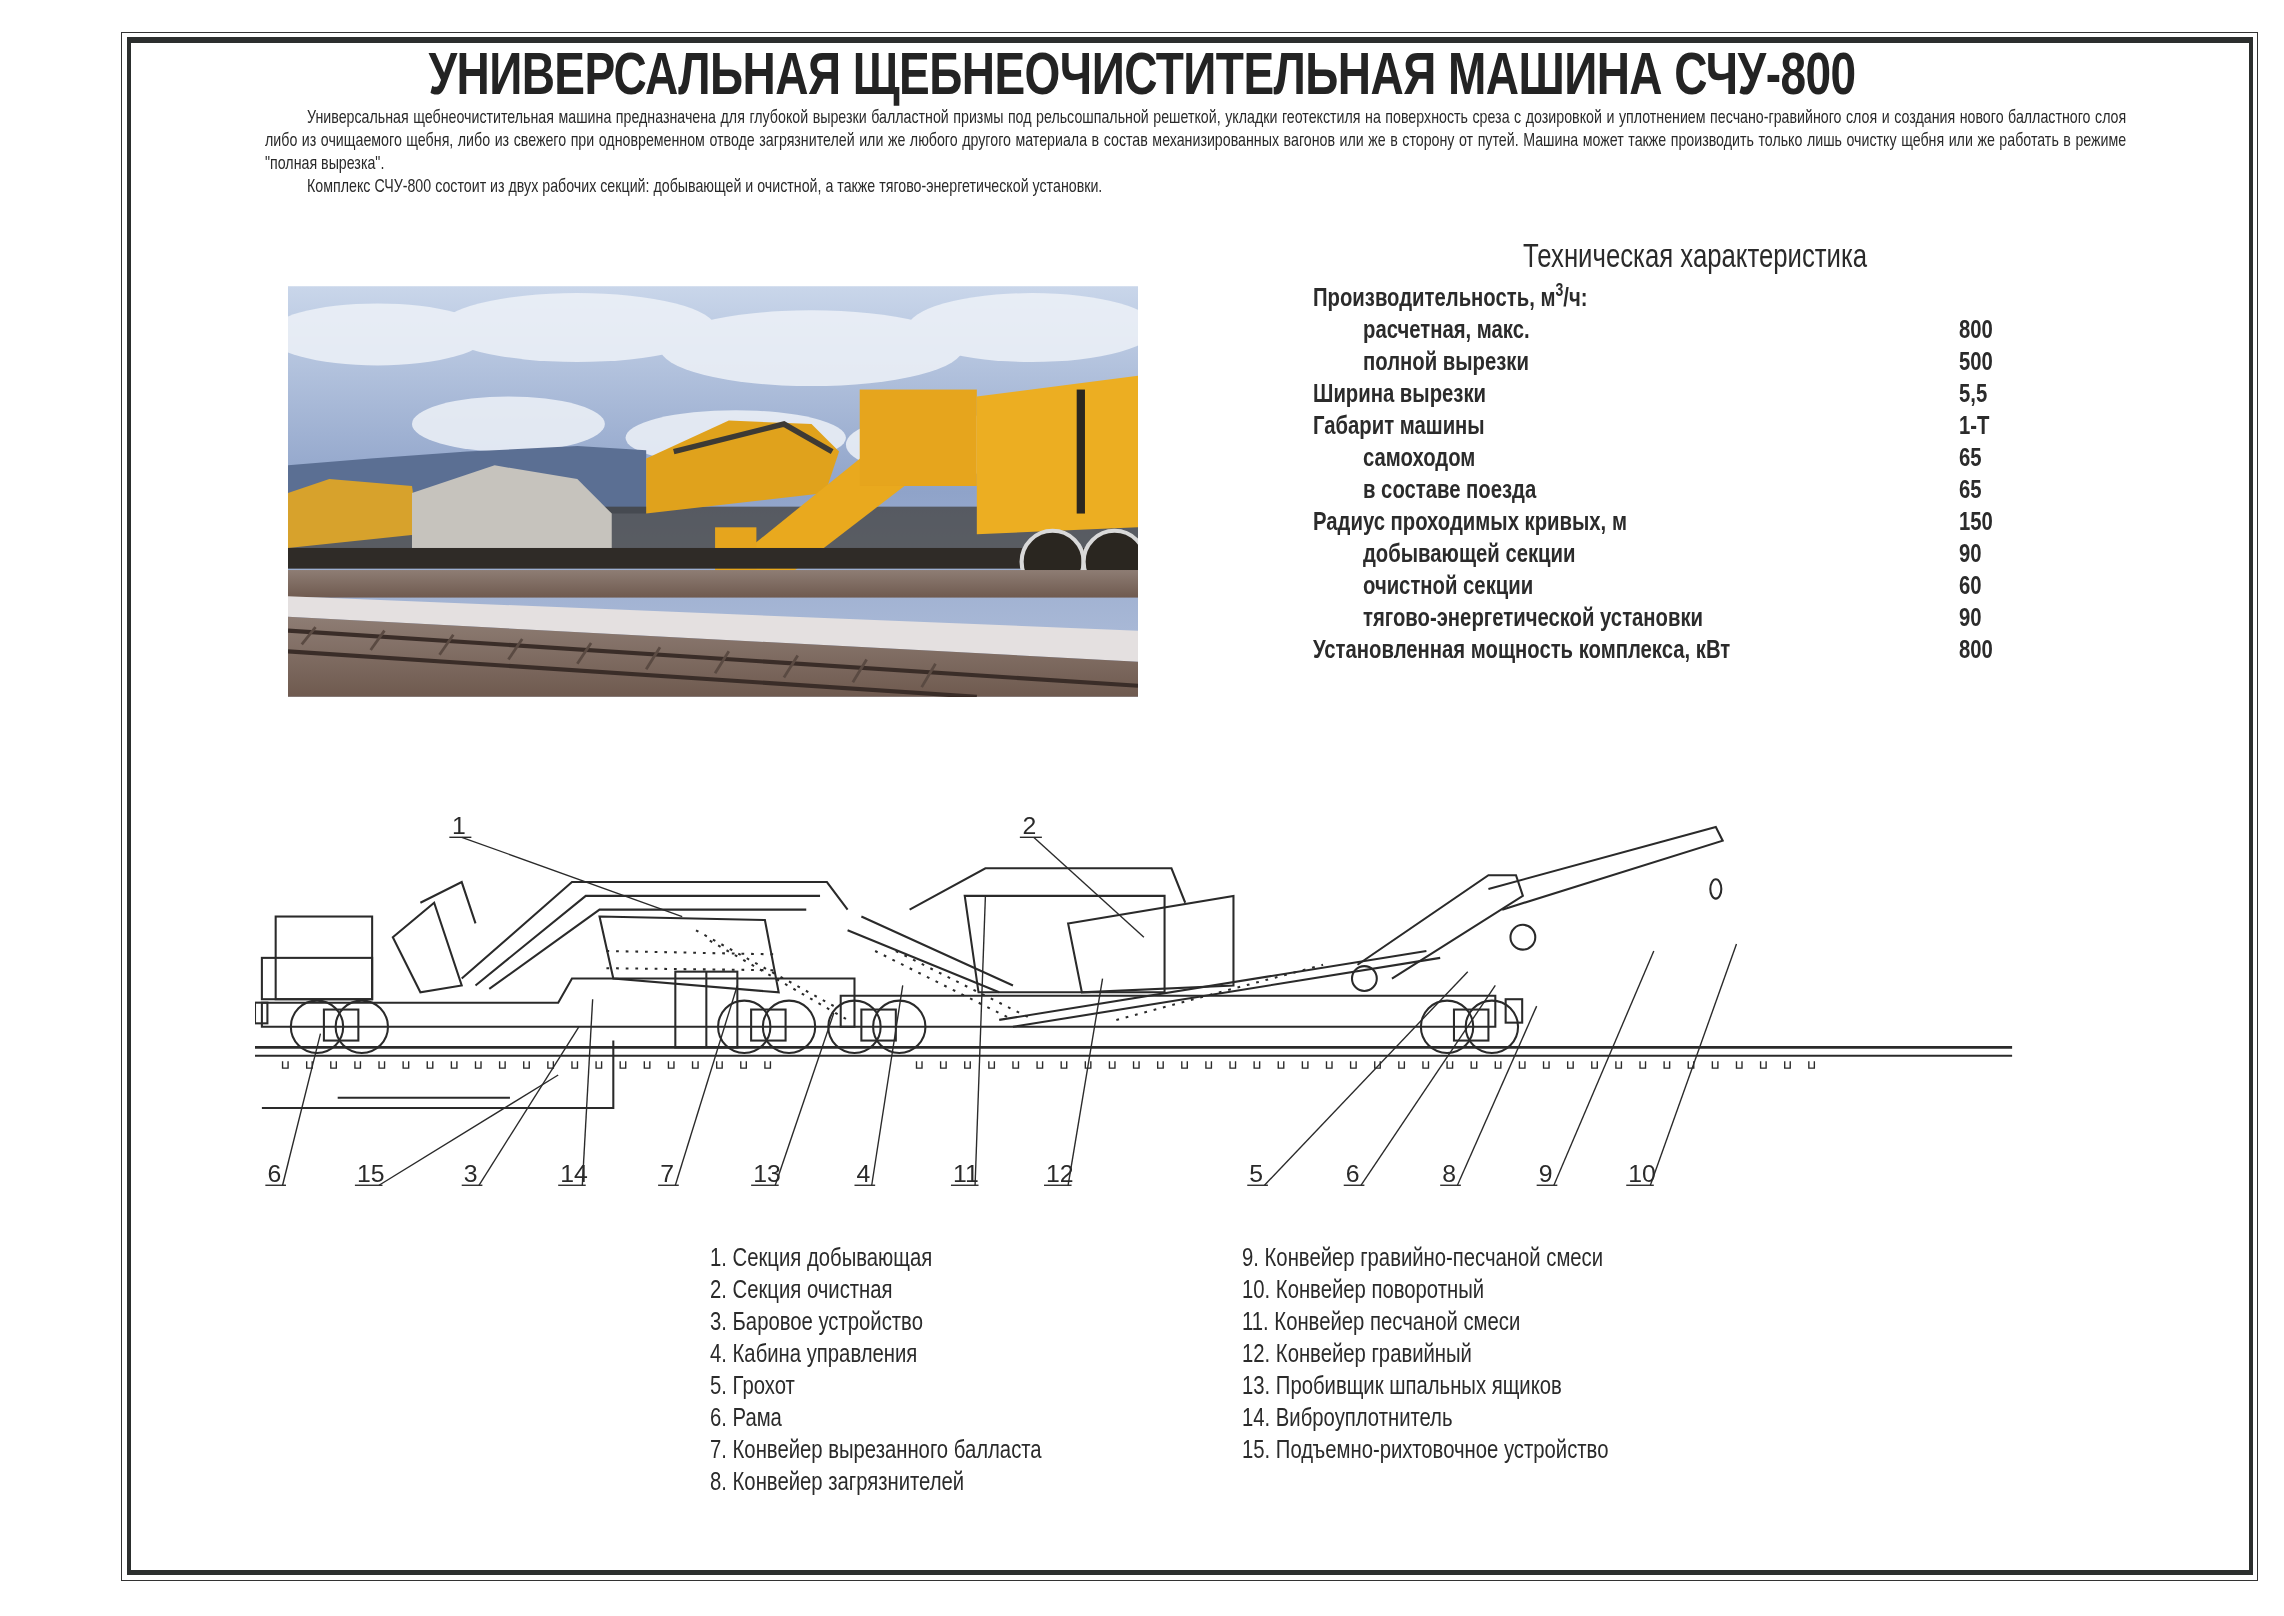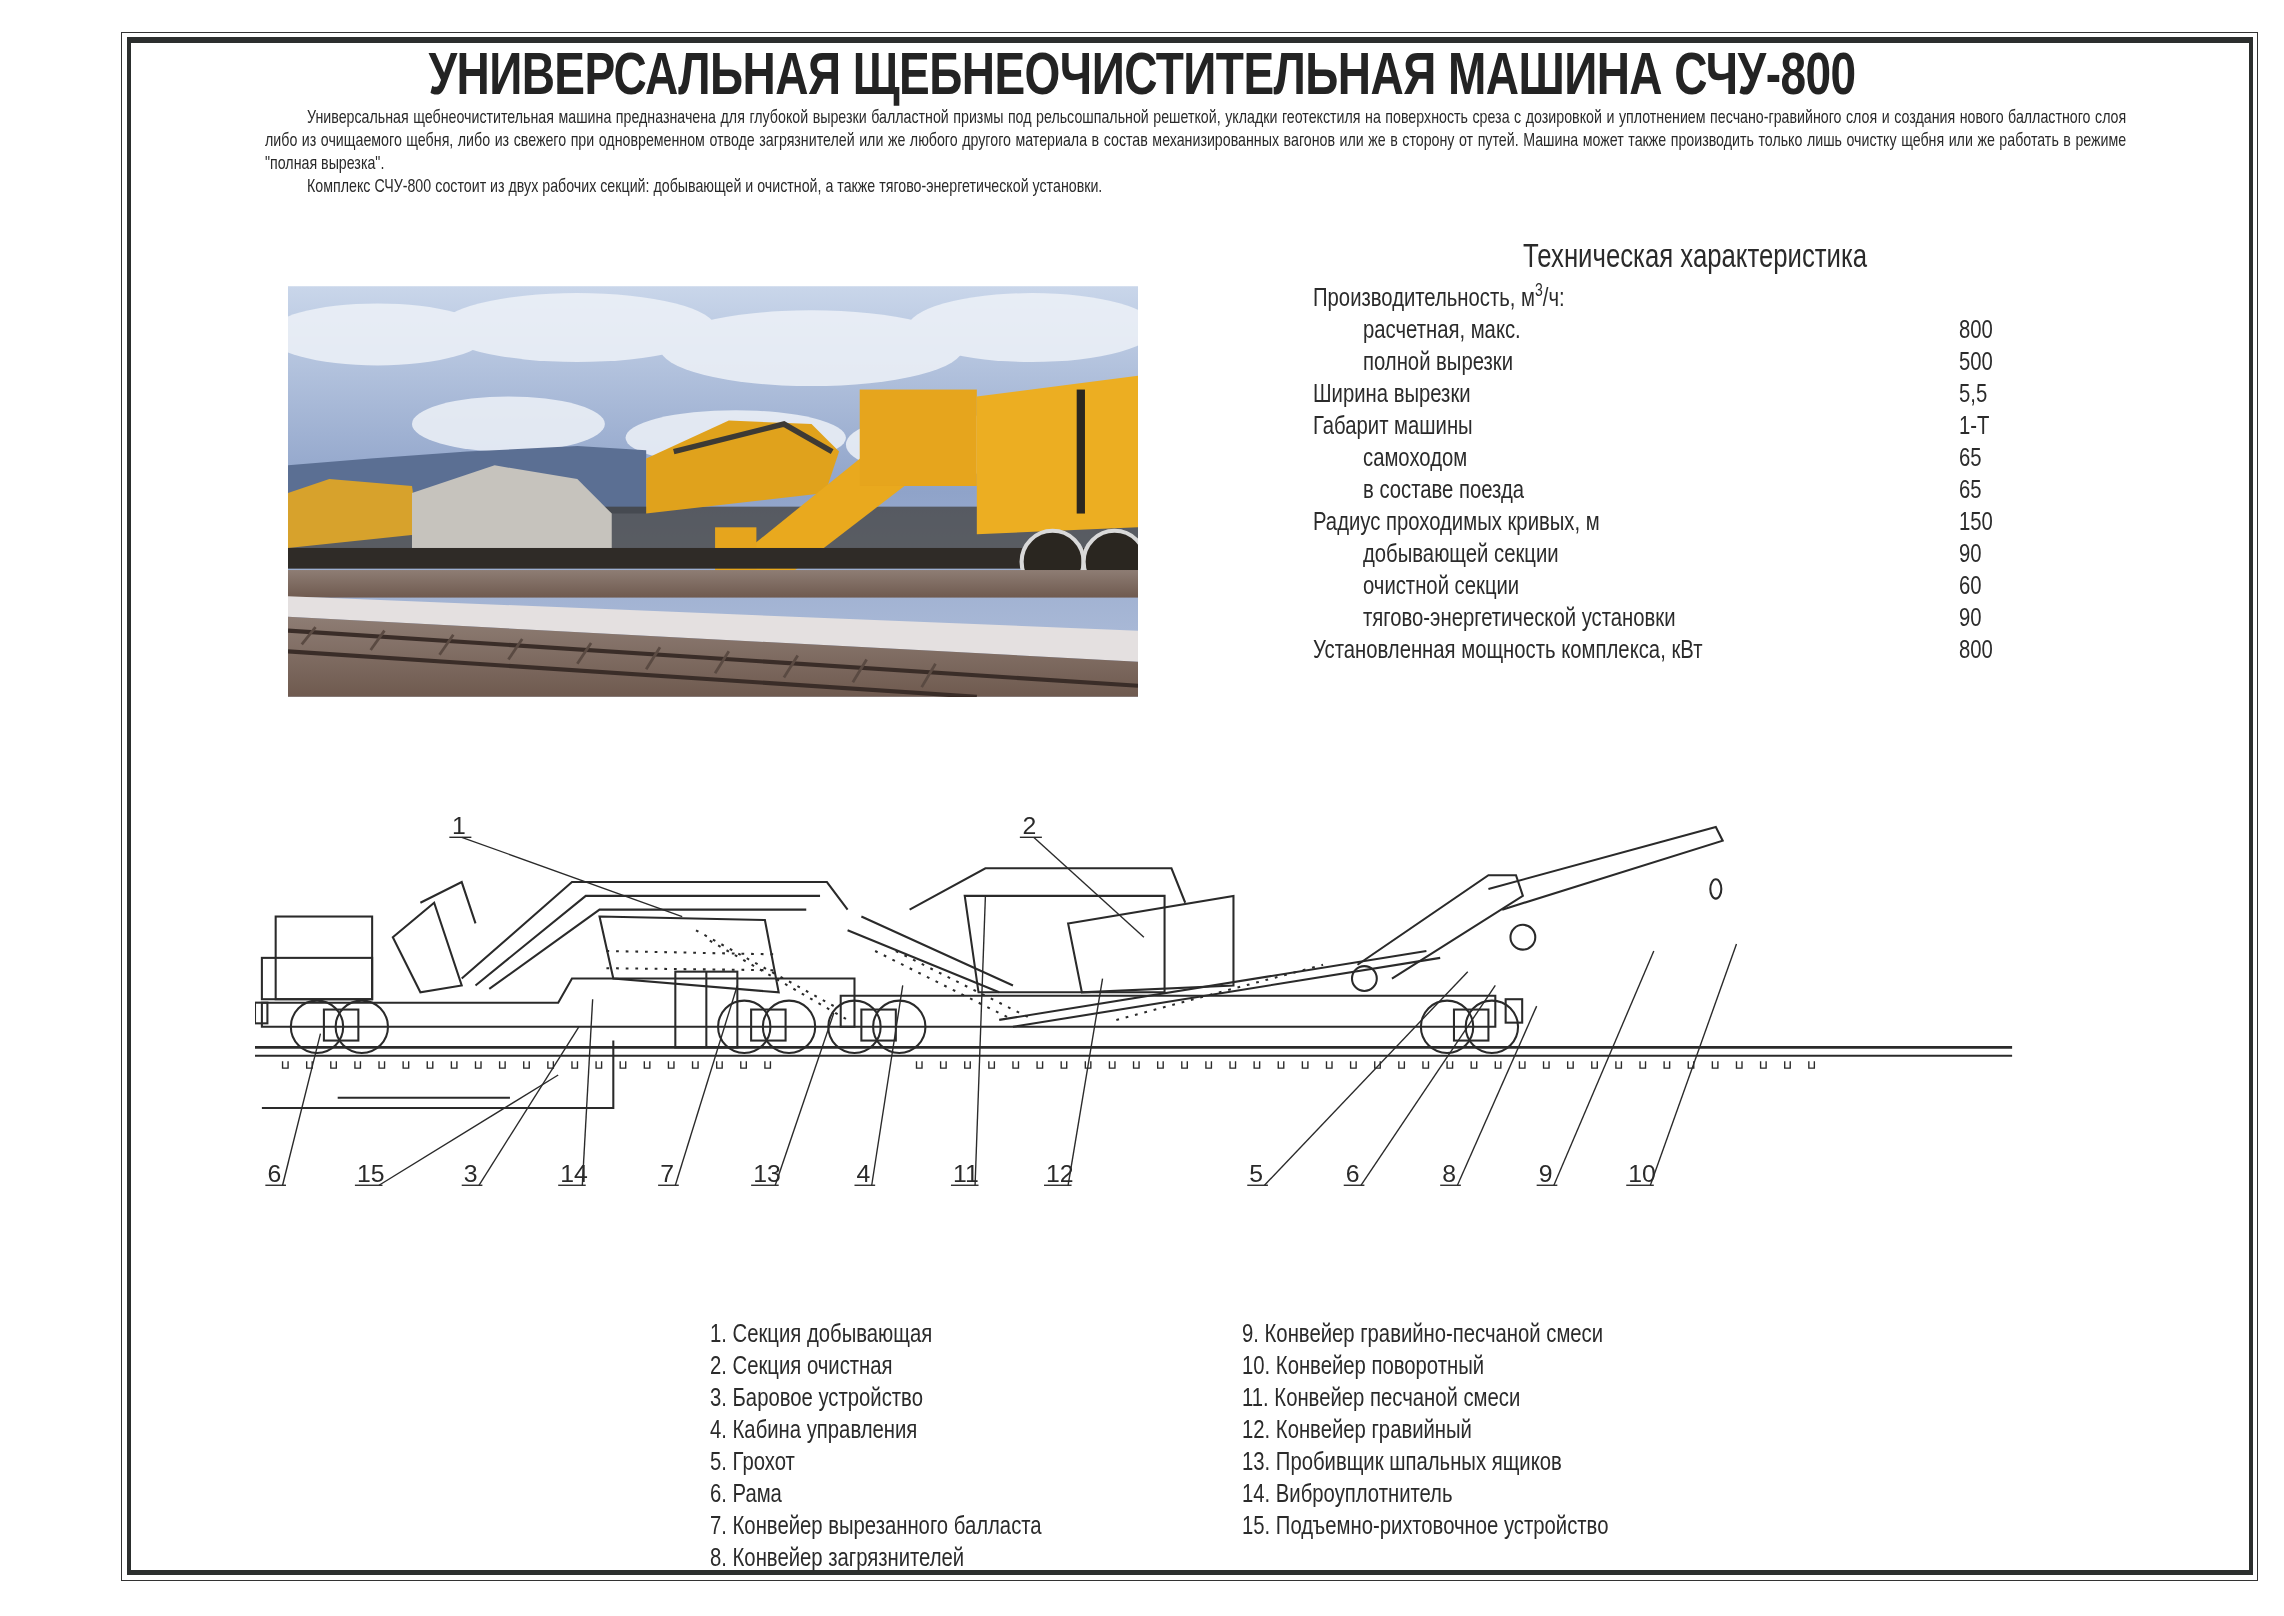--- a/index.html
+++ b/index.html
@@ -12,28 +12,28 @@
   .title { position:absolute; left:0; width:2284px; top:43px; text-align:center;
            font-weight:bold; font-size:59px; line-height:62px; letter-spacing:-0.7px;
            transform:scaleX(0.78); transform-origin:center; color:#232323; }
   .intro { position:absolute; left:265px; top:105px; width:2433px;
            font-size:18.6px; line-height:23px; color:#2a2a2a;
            transform:scaleX(0.765); transform-origin:left top; }
   .intro p { margin:0; text-indent:55px; text-align:justify; text-align-last:left; }
   .photo { position:absolute; left:288px; top:286px; width:850px; height:411px; overflow:hidden; }
   .spec-title { position:absolute; left:1523px; top:238px; font-size:33px; line-height:36px;
                 transform:scaleX(0.78); transform-origin:left top; color:#2a2a2a; white-space:nowrap; }
-  .spec { position:absolute; left:1313px; top:281px; width:758px; }
+  .spec { position:absolute; left:1313px; top:281px; width:758px;font-weight:bold; }
   .spec-row { position:relative; height:32px; font-size:26px; line-height:32px; white-space:nowrap; }
   .spec-row .lbl { position:absolute; left:0; transform:scaleX(0.78); transform-origin:left top; }
   .spec-row.indent .lbl { left:50px; }
   .spec-row .val { position:absolute; left:646px; transform:scaleX(0.78); transform-origin:left top; }
   sup { font-size:18px; vertical-align:9.6px; line-height:0; }
   .diagram { position:absolute; left:255px; top:813px; width:1764px; height:400px; }
-  .legend { position:absolute; top:1317px; font-size:26px; line-height:32px; white-space:nowrap; }
+  .legend { position:absolute; top:1241px; font-size:26px; line-height:32px; white-space:nowrap; }
   .legend .item { transform:scaleX(0.78); transform-origin:left top; height:32px; }
   .legend.col1 { left:710px; }
   .legend.col2 { left:1242px; }
   .callout { font-family:"Liberation Sans", sans-serif; font-size:36px; fill:#2a2a2a; }
 </style>
 </head>
 <body>
 
 <div class="frame-outer"></div>
 <div class="frame-inner"></div>

